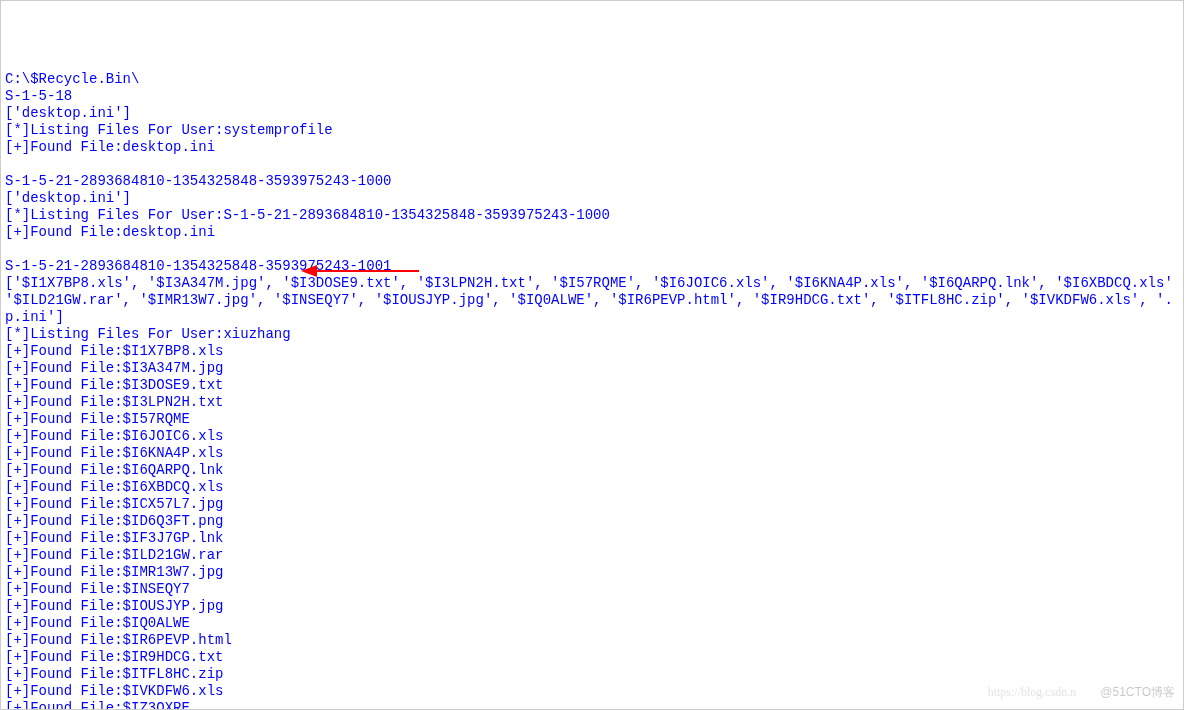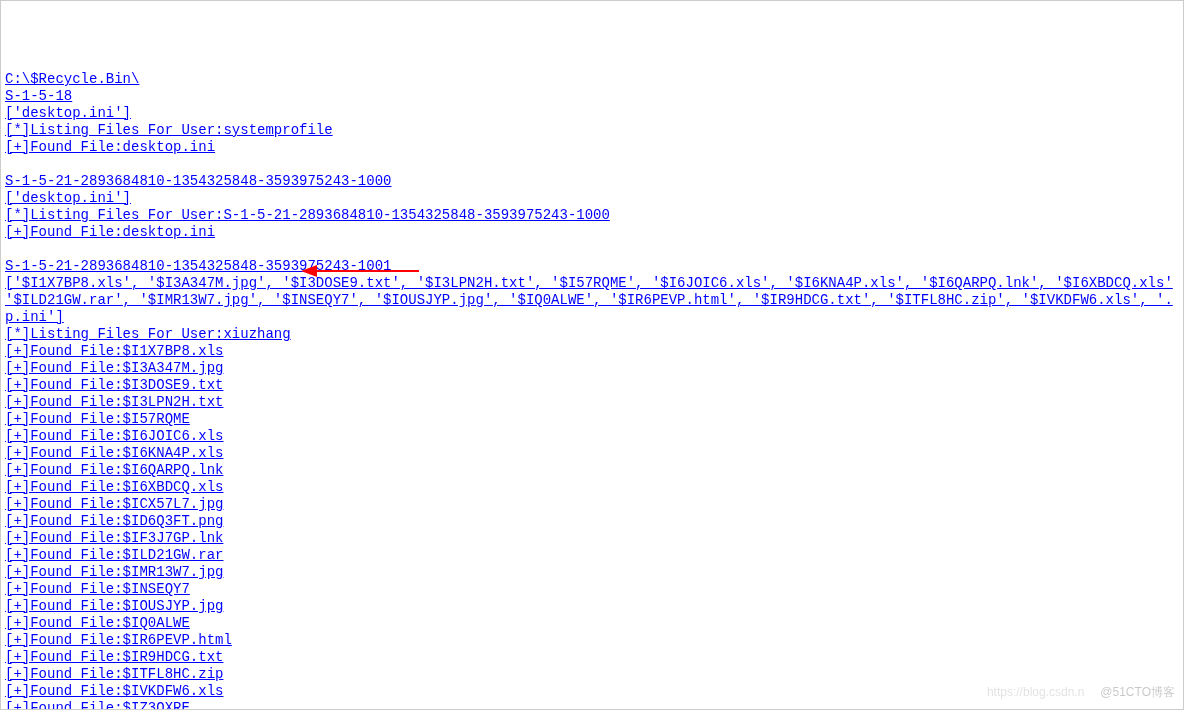--- a/index.html
+++ b/index.html
@@ -16,21 +16,20 @@
     line-height: 17px;
     color: #0000ff;
     white-space: pre;
     position: relative;
     border: 1px solid #ccc;
     box-sizing: border-box;
     padding: 2px 4px;
   }
   .line {
     display: block;
-    text-decoration: underline;
   }
   .blank {
     height: 17px;
   }
   .arrow {
     position: absolute;
     left: 300px;
     top: 260px;
     width: 120px;
     height: 20px;
@@ -40,21 +39,22 @@
     position: absolute;
     right: 8px;
     bottom: 8px;
     font-family: sans-serif;
     font-size: 12px;
     color: rgba(0,0,0,0.22);
     white-space: nowrap;
   }
   .wm-left {
     color: rgba(0,0,0,0.12);
-    margin-right: 16px;
+    margin-right: 24px;
+    font-family: Liberation Serif, serif;
   }
 </style>
 </head>
 <body>
 
 
 
 <div id="console"><span class="line">C:\$Recycle.Bin\</span><span class="line">S-1-5-18</span><span class="line">['desktop.ini']</span><span class="line">[*]Listing Files For User:systemprofile</span><span class="line">[+]Found File:desktop.ini</span><div class="blank"></div><span class="line">S-1-5-21-2893684810-1354325848-3593975243-1000</span><span class="line">['desktop.ini']</span><span class="line">[*]Listing Files For User:S-1-5-21-2893684810-1354325848-3593975243-1000</span><span class="line">[+]Found File:desktop.ini</span><div class="blank"></div><span class="line">S-1-5-21-2893684810-1354325848-3593975243-1001</span><span class="line">['$I1X7BP8.xls', '$I3A347M.jpg', '$I3DOSE9.txt', '$I3LPN2H.txt', '$I57RQME', '$I6JOIC6.xls', '$I6KNA4P.xls', '$I6QARPQ.lnk', '$I6XBDCQ.xls'</span><span class="line">'$ILD21GW.rar', '$IMR13W7.jpg', '$INSEQY7', '$IOUSJYP.jpg', '$IQ0ALWE', '$IR6PEVP.html', '$IR9HDCG.txt', '$ITFL8HC.zip', '$IVKDFW6.xls', '.</span><span class="line">p.ini']</span><span class="line">[*]Listing Files For User:xiuzhang</span><span class="line">[+]Found File:$I1X7BP8.xls</span><span class="line">[+]Found File:$I3A347M.jpg</span><span class="line">[+]Found File:$I3DOSE9.txt</span><span class="line">[+]Found File:$I3LPN2H.txt</span><span class="line">[+]Found File:$I57RQME</span><span class="line">[+]Found File:$I6JOIC6.xls</span><span class="line">[+]Found File:$I6KNA4P.xls</span><span class="line">[+]Found File:$I6QARPQ.lnk</span><span class="line">[+]Found File:$I6XBDCQ.xls</span><span class="line">[+]Found File:$ICX57L7.jpg</span><span class="line">[+]Found File:$ID6Q3FT.png</span><span class="line">[+]Found File:$IF3J7GP.lnk</span><span class="line">[+]Found File:$ILD21GW.rar</span><span class="line">[+]Found File:$IMR13W7.jpg</span><span class="line">[+]Found File:$INSEQY7</span><span class="line">[+]Found File:$IOUSJYP.jpg</span><span class="line">[+]Found File:$IQ0ALWE</span><span class="line">[+]Found File:$IR6PEVP.html</span><span class="line">[+]Found File:$IR9HDCG.txt</span><span class="line">[+]Found File:$ITFL8HC.zip</span><span class="line">[+]Found File:$IVKDFW6.xls</span><span class="line">[+]Found File:$IZ3OXRE</span></div>
 
 <svg class="arrow" viewBox="0 0 120 20">

